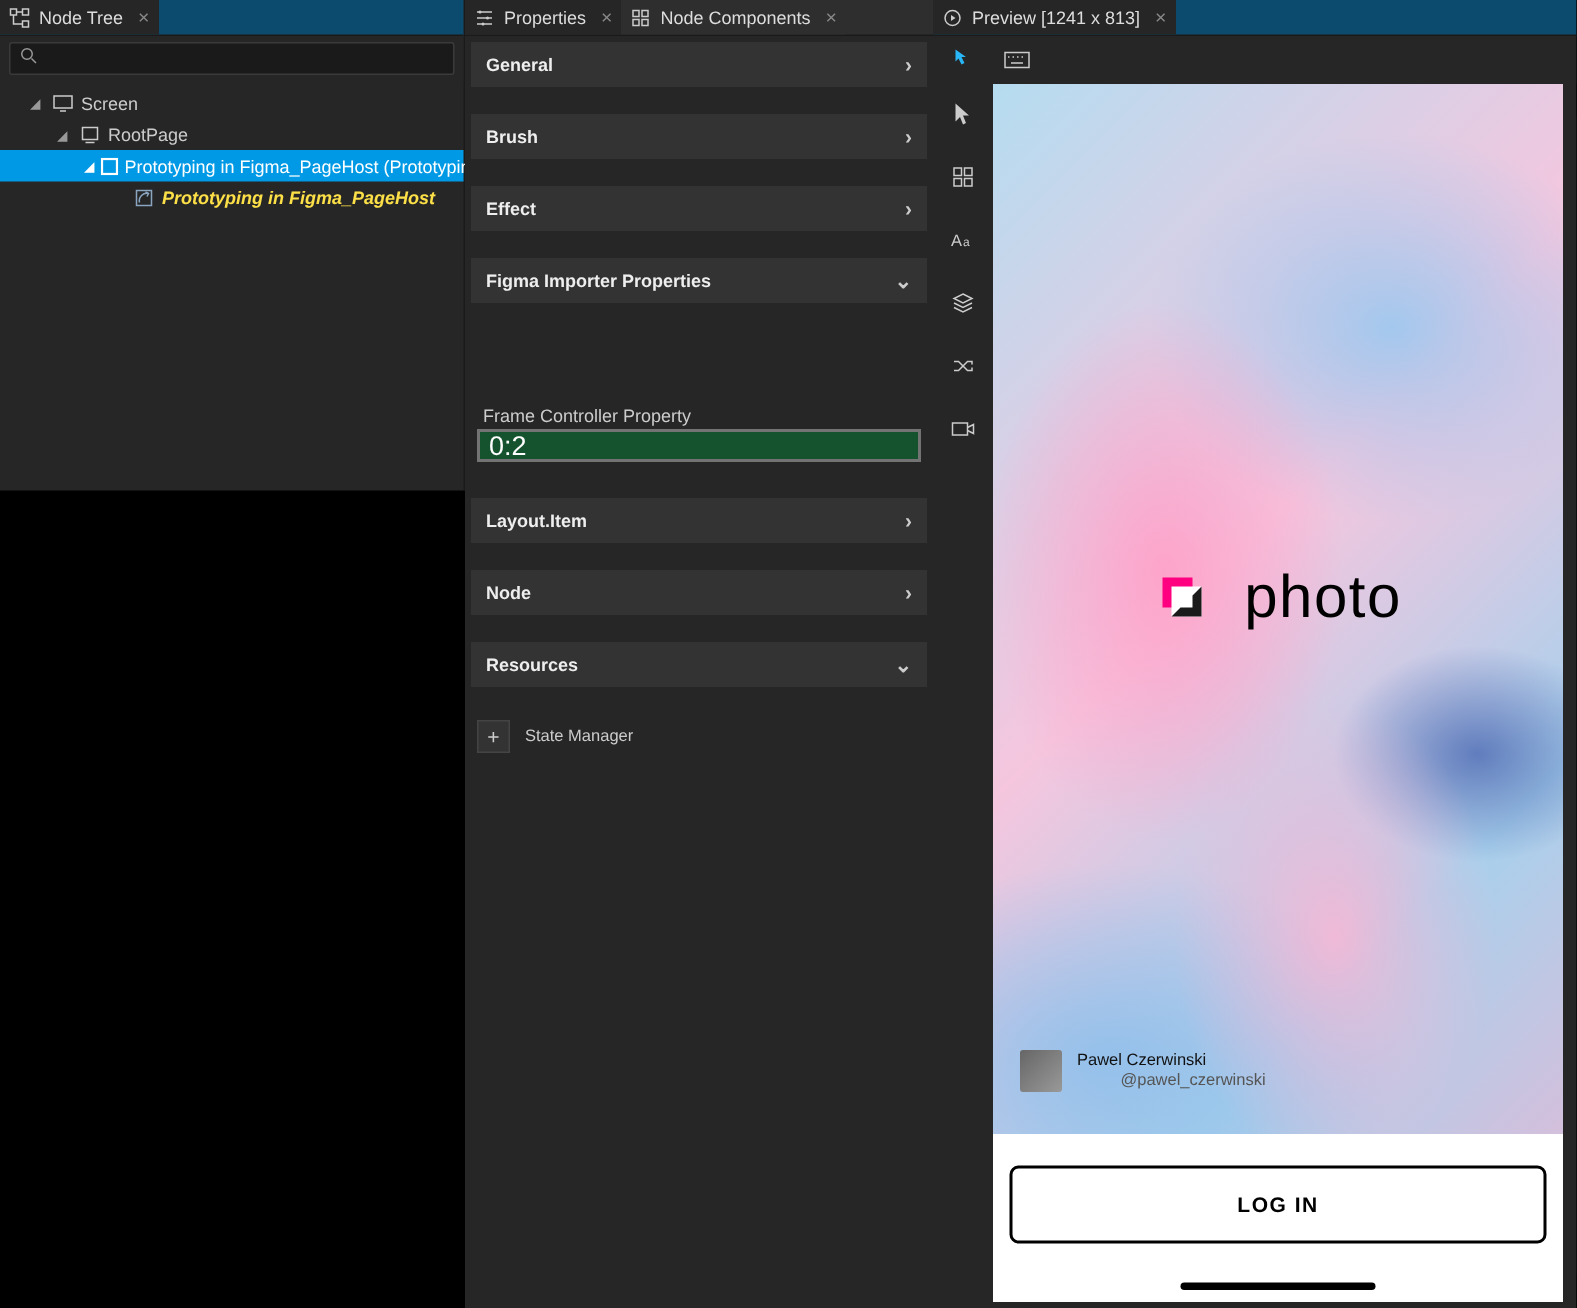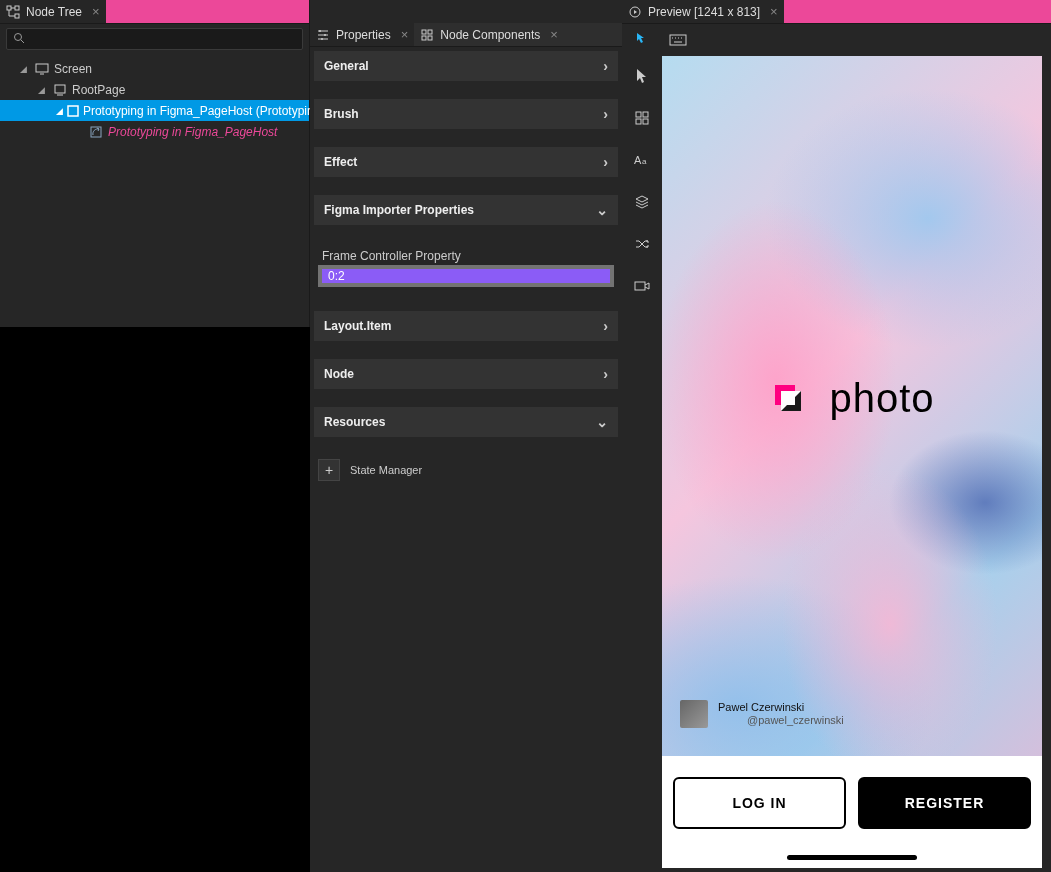--- a/index.html
+++ b/index.html
@@ -4,21 +4,21 @@
 <style>
 * { margin: 0; padding: 0; box-sizing: border-box; font-family: 'Segoe UI', Arial, sans-serif; }
 body { background: #000; color: #ccc; width: 1051px; height: 872px; overflow: hidden; position: relative; }
 .app { display: flex; width: 100%; height: 100%; }
 
 
 .panel-left { width: 310px; height: 327px; background: #262626; display: flex; flex-direction: column; border-right: 1px solid #1a1a1a; }
 .panel-left-full { width: 310px; background: #000; }
 
 
-.tab-bar { height: 24px; background: #ec4899; display: flex; align-items: center; border-bottom: 1px solid #1a1a1a; }
+.tab-bar { height: 24px; background: #0c4a6e; display: flex; align-items: center; border-bottom: 1px solid #1a1a1a; }
 .tab { display: flex; align-items: center; padding: 0 6px; height: 100%; font-size: 12px; color: #ddd; gap: 6px; background: #262626; }
 .tab-icon { width: 14px; height: 14px; display: flex; align-items: center; justify-content: center; }
 .tab-close { color: #888; font-size: 13px; cursor: pointer; margin-left: 4px; }
 
 
 .search-row { padding: 4px 6px; background: #262626; }
 .search-box { display: flex; align-items: center; background: #1a1a1a; border: 1px solid #3a3a3a; border-radius: 2px; padding: 2px 6px; height: 22px; }
 .search-box input { background: transparent; border: none; color: #999; font-size: 12px; font-style: italic; outline: none; flex: 1; margin-left: 4px; }
 
 
@@ -26,31 +26,31 @@
 .tree-row { display: flex; align-items: center; height: 21px; padding-left: 4px; cursor: pointer; white-space: nowrap; }
 .tree-row.indent-1 { padding-left: 20px; }
 .tree-row.indent-2 { padding-left: 38px; }
 .tree-row.indent-3 { padding-left: 56px; }
 .tree-row.indent-4 { padding-left: 74px; }
 .tree-row.selected { background: #0099e5; color: #fff; }
 .tree-row .caret { width: 10px; font-size: 9px; color: #999; }
 .tree-row.selected .caret { color: #fff; }
 .tree-row .node-icon { width: 16px; height: 14px; margin: 0 4px; display: flex; align-items: center; justify-content: center; }
 .tree-row .node-label { font-size: 12px; }
-.tree-row.italic .node-label { font-style: italic; color: #ec4899; }
+.tree-row.italic .node-label { font-style: italic; color: #fde047; font-weight: bold; }
 
 
 .panel-mid { width: 312px; background: #262626; display: flex; flex-direction: column; }
-.panel-mid .tab-bar { background: #2e2e2e; margin-top: 23px; }
+.panel-mid .tab-bar { background: #2e2e2e; }
 .prop-list { padding: 4px; display: flex; flex-direction: column; gap: 18px; }
 .prop-header { background: #333; height: 30px; display: flex; align-items: center; justify-content: space-between; padding: 0 10px; font-size: 12px; font-weight: 600; color: #eee; cursor: pointer; }
 .prop-sub { padding: 6px 4px; font-size: 12px; color: #ccc; }
-.prop-field { display: flex; flex-direction: column; gap: 2px; }
+.prop-field { display: flex; flex-direction: column; gap: 2px; margin-top: 44px; }
 .prop-label { font-size: 12px; padding-left: 4px; }
-.prop-input { background: #8b5cf6; border: 4px solid #737373; color: #fff; font-size: 12px; padding: 3px 6px; height: 22px; }
+.prop-input { background: #14532d; border: 2px solid #737373; color: #fff; font-size: 18px; padding: 3px 6px; height: 22px; }
 .add-row { display: flex; align-items: center; gap: 10px; padding: 4px; }
 .add-btn { width: 22px; height: 22px; background: #333; border: 1px solid #444; color: #ccc; display: flex; align-items: center; justify-content: center; font-size: 14px; cursor: pointer; }
 .add-label { font-size: 11px; color: #ccc; }
 
 
 .panel-right { flex: 1; background: #262626; display: flex; flex-direction: column; }
 .preview-body { flex: 1; display: flex; }
 .toolbar-v { width: 40px; background: #262626; display: flex; flex-direction: column; align-items: center; padding-top: 6px; gap: 14px; }
 .tool-btn { width: 28px; height: 28px; display: flex; align-items: center; justify-content: center; color: #ccc; cursor: pointer; }
 .tool-btn.active { color: #29b6f6; }
@@ -322,21 +322,20 @@
             </div>
             <div class="credit-row">
               <div class="credit-avatar"></div>
               <div class="credit-text">
                 <span class="credit-name">Pawel Czerwinski</span>
                 <span class="credit-handle">@pawel_czerwinski</span>
               </div>
             </div>
             <div class="bottom-bar">
               <div class="btn btn-outline">LOG IN</div>
-              <div class="btn btn-solid">REGISTER</div>
             </div>
             <div class="home-indicator"></div>
           </div>
         </div>
       </div>
     </div>
   </div>
 </div>
 
 </body></html>

